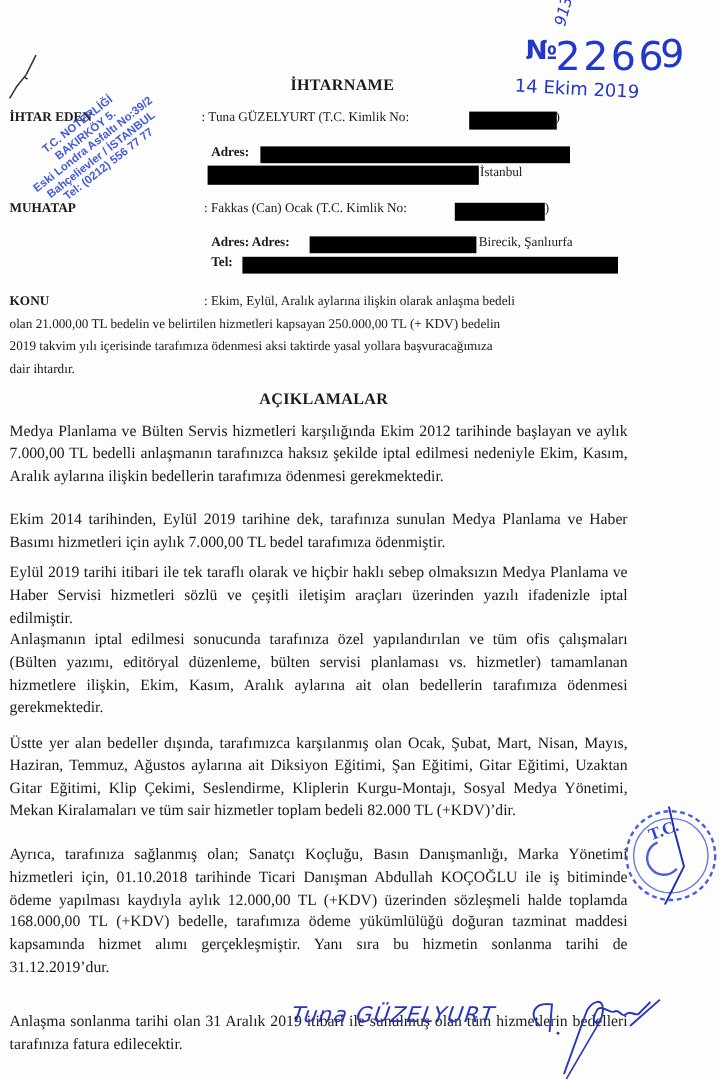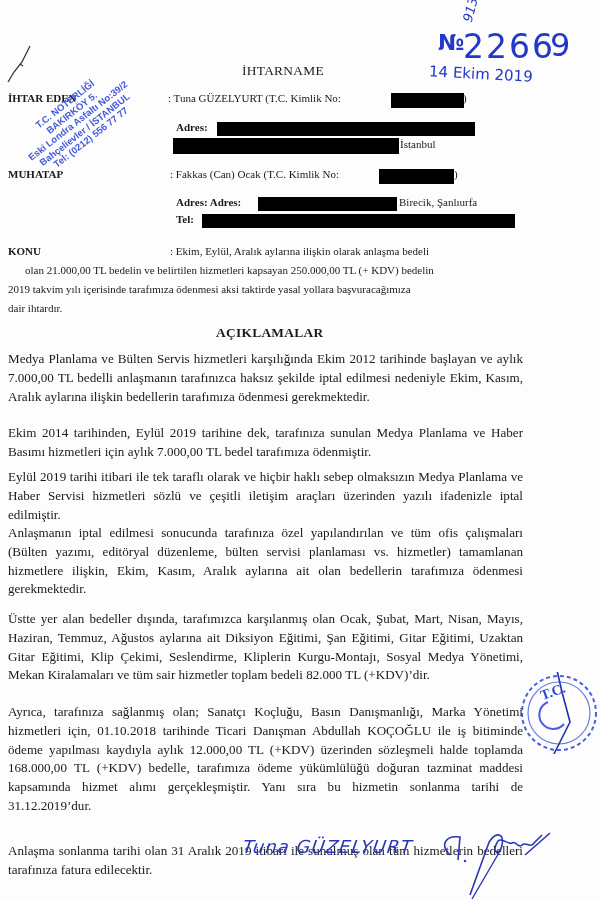--- a/index.html
+++ b/index.html
@@ -15,21 +15,21 @@
   .bold { font-weight: bold; }
   .redact { position: absolute; background: #000; }
   .t13 { font-size: 11px; }
   .para {
     position: absolute; left: 8px; width: 515px;
     font-size: 13.1px; line-height: 18.8px;
     text-align: justify; text-align-last: left;
   }
   .title {
     position: absolute; left: 242px; top: 63px;
-    font-size: 13.4px; font-weight: normal; letter-spacing: 0.3px;
+    font-size: 13.4px; font-weight: bold; letter-spacing: 0.3px;
   }
   .heading-acik {
     position: absolute; left: 216px; top: 325px;
     font-size: 13.4px; font-weight: bold; letter-spacing: 0.3px;
   }
   .stamp-blue { color: #2337c9; }
   .notary-stamp {
     position: absolute; left: 18px; top: 95px;
     width: 160px; height: 100px;
     transform: rotate(-38deg);
@@ -92,21 +92,21 @@
   <div class="notary-stamp">
     <div>T.C.  NOTERLİĞİ</div>
     <div>BAKIRKÖY 5.</div>
     <div>Eski Londra Asfaltı No:39/2</div>
     <div>Bahçelievler / İSTANBUL</div>
     <div>Tel: (0212) 556 77 77</div>
   </div>
 
   <div class="abs bold t13" style="left:8px;top:245px;">KONU</div>
   <div class="abs t13" style="left:170px;top:245px;">: Ekim, Eylül, Aralık aylarına ilişkin olarak anlaşma bedeli</div>
-  <div class="abs t13" style="left:8px;top:264px;margin-left:17px;">olan 21.000,00 TL bedelin ve belirtilen hizmetleri kapsayan 250.000,00 TL (+ KDV) bedelin</div>
+  <div class="abs t13" style="left:8px;top:264px;">olan 21.000,00 TL bedelin ve belirtilen hizmetleri kapsayan 250.000,00 TL (+ KDV) bedelin</div>
   <div class="abs t13" style="left:8px;top:283px;">2019 takvim yılı içerisinde tarafımıza ödenmesi aksi taktirde yasal yollara başvuracağımıza</div>
   <div class="abs t13" style="left:8px;top:302px;">dair ihtardır.</div>
 
   <div class="heading-acik">AÇIKLAMALAR</div>
 
   <div class="para" style="top:350px;">Medya Planlama ve Bülten Servis hizmetleri karşılığında Ekim 2012 tarihinde başlayan ve aylık 7.000,00 TL bedelli anlaşmanın tarafınızca haksız şekilde iptal edilmesi nedeniyle Ekim, Kasım, Aralık aylarına ilişkin bedellerin tarafımıza ödenmesi gerekmektedir.</div>
   <div class="para" style="top:424px;">Ekim 2014 tarihinden, Eylül 2019 tarihine dek, tarafınıza sunulan Medya Planlama ve Haber Basımı hizmetleri için aylık 7.000,00 TL bedel tarafımıza ödenmiştir.</div>
   <div class="para" style="top:468px;">Eylül 2019 tarihi itibari ile tek taraflı olarak ve hiçbir haklı sebep olmaksızın Medya Planlama ve Haber Servisi hizmetleri sözlü ve çeşitli iletişim araçları üzerinden yazılı ifadenizle iptal edilmiştir.</div>
   <div class="para" style="top:524px;">Anlaşmanın iptal edilmesi sonucunda tarafınıza özel yapılandırılan ve tüm ofis çalışmaları (Bülten yazımı, editöryal düzenleme, bülten servisi planlaması vs. hizmetler) tamamlanan hizmetlere ilişkin, Ekim, Kasım, Aralık aylarına ait olan bedellerin tarafımıza ödenmesi gerekmektedir.</div>
   <div class="para" style="top:610px;">Üstte yer alan bedeller dışında, tarafımızca karşılanmış olan Ocak, Şubat, Mart, Nisan, Mayıs, Haziran, Temmuz, Ağustos aylarına ait Diksiyon Eğitimi, Şan Eğitimi, Gitar Eğitimi, Uzaktan Gitar Eğitimi, Klip Çekimi, Seslendirme, Kliplerin Kurgu-Montajı, Sosyal Medya Yönetimi, Mekan Kiralamaları ve tüm sair hizmetler toplam bedeli 82.000 TL (+KDV)’dir.</div>

